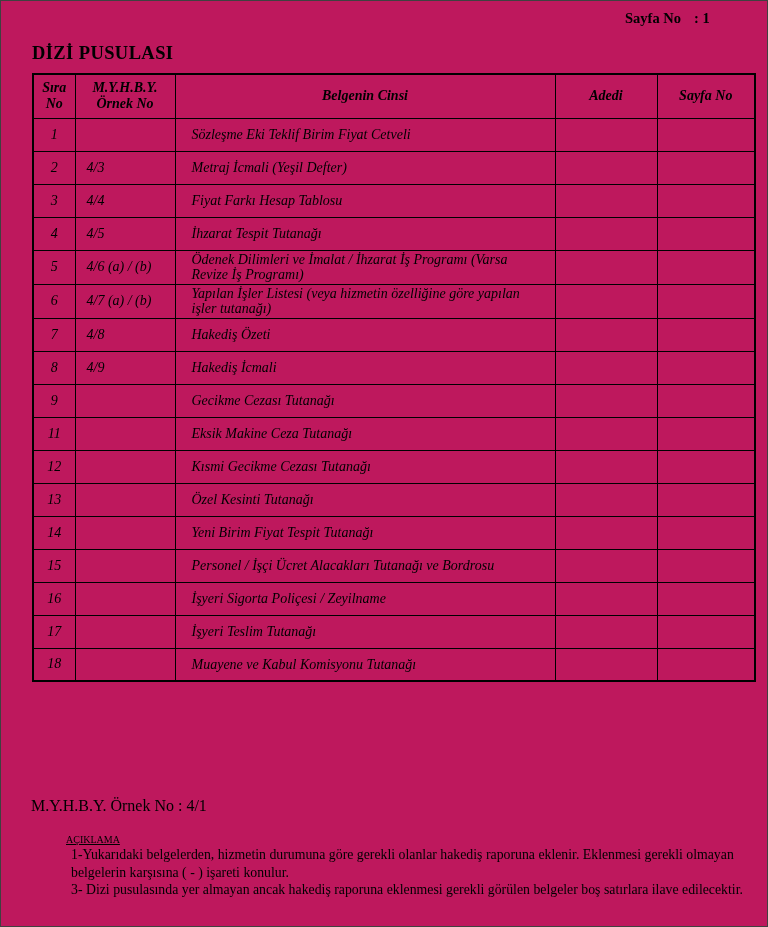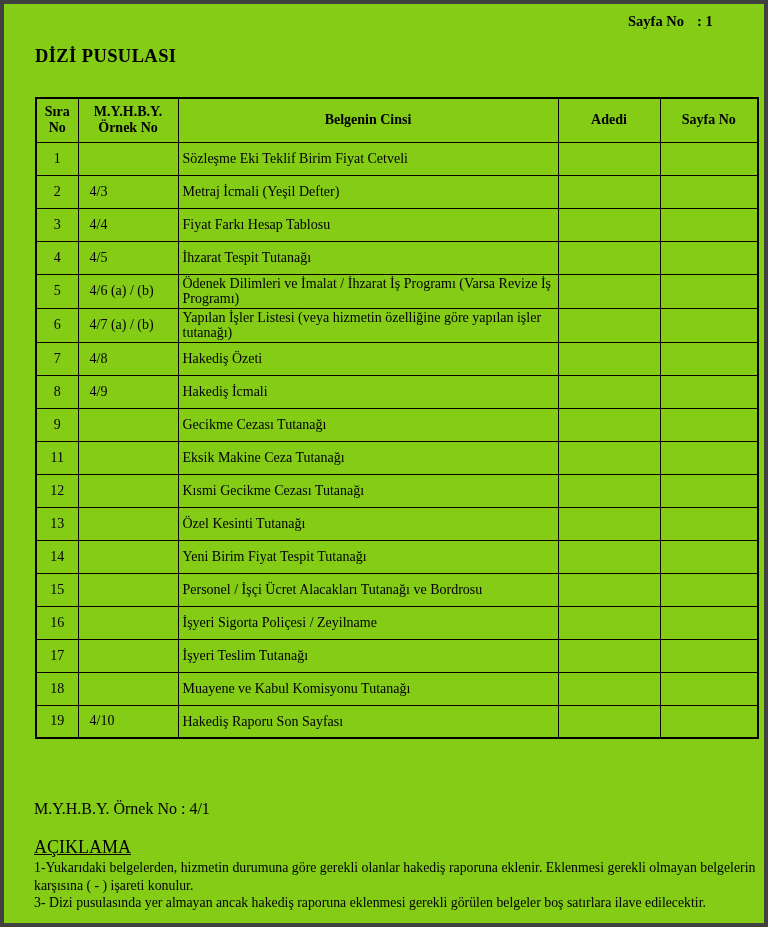--- a/index.html
+++ b/index.html
@@ -6,22 +6,22 @@
   html, body { width: 768px; }
   body {
     font-family: "Liberation Serif", serif;
     color: #000;
     background: #ffffff;
   }
   .page {
     position: relative;
     width: 768px;
     height: 927px;
-    background: #84cc16;
-    border: 4px solid #404040;
+    background: #be185d;
+    border: 1px solid #404040;
     overflow: hidden;
   }
   .page-no {
     position: absolute;
     top: 9px;
     left: 624px;
     font-weight: bold;
     font-size: 14.5px;
     white-space: nowrap;
   }
@@ -33,61 +33,64 @@
     width: 722px;
     text-align: left;
   }
   .title {
     font-weight: bold;
     font-size: 18.5px;
     letter-spacing: 0.4px;
   }
   table.doc-table {
     position: absolute;
-    top: 93px;
+    top: 72px;
     left: 31px;
     width: 722px;
     border-collapse: collapse;
     table-layout: fixed;
     border: 2px solid #000;
+    font-style: italic;
   }
   table.doc-table th, table.doc-table td {
     border: 1px solid #000;
     font-size: 14px;
     vertical-align: middle;
     overflow: hidden;
   }
   table.doc-table thead tr { height: 44px; }
   table.doc-table tbody tr { height: 33px; }
   table.doc-table th {
     font-weight: bold;
     text-align: center;
     white-space: pre-line;
     line-height: 1.15;
   }
   td.col-sira { text-align: center; }
   td.col-ornek { text-align: left; padding-left: 11px; }
-  td.col-cins { text-align: left; padding: 1px 4px; line-height: 15.5px; }
+  td.col-cins { text-align: left; padding: 1px 16px; line-height: 15.5px; }
   td.col-adedi, td.col-sayfa { text-align: center; }
   .footer {
     position: absolute;
     top: 796px;
     left: 30px;
     width: 722px;
   }
   .ornek-line { font-size: 16px; }
   .aciklama {
     margin-top: 19px;
-    font-size: 18px;
+    font-size: 10px;
+    margin-left: 35px;
   }
   .aciklama span { text-decoration: underline; }
   .notes { margin-top: 1px; }
   .note-line {
     font-size: 13.8px;
     line-height: 17.6px;
+    margin-left: 40px;
   }
 </style>
 </head>
 <body>
 
 <div class="page">
 
   <div class="page-no">
     <span>Sayfa No</span><span class="gap"></span><span>: 1</span>
   </div>
@@ -228,27 +231,20 @@
           <td class="col-adedi"></td>
           <td class="col-sayfa"></td>
         </tr>
         <tr>
           <td class="col-sira">18</td>
           <td class="col-ornek"></td>
           <td class="col-cins">Muayene ve Kabul Komisyonu Tutanağı</td>
           <td class="col-adedi"></td>
           <td class="col-sayfa"></td>
         </tr>
-        <tr>
-          <td class="col-sira">19</td>
-          <td class="col-ornek">4/10</td>
-          <td class="col-cins">Hakediş Raporu Son Sayfası</td>
-          <td class="col-adedi"></td>
-          <td class="col-sayfa"></td>
-        </tr>
       </tbody>
   </table>
 
   <div class="footer">
     <div class="ornek-line">M.Y.H.B.Y. Örnek No : 4/1</div>
     <div class="aciklama">
       <span>AÇIKLAMA</span>
     </div>
     <div class="notes">
       <div class="note-line">1-Yukarıdaki belgelerden, hizmetin durumuna göre gerekli olanlar hakediş raporuna eklenir. Eklenmesi gerekli olmayan belgelerin karşısına ( - ) işareti konulur.</div>

